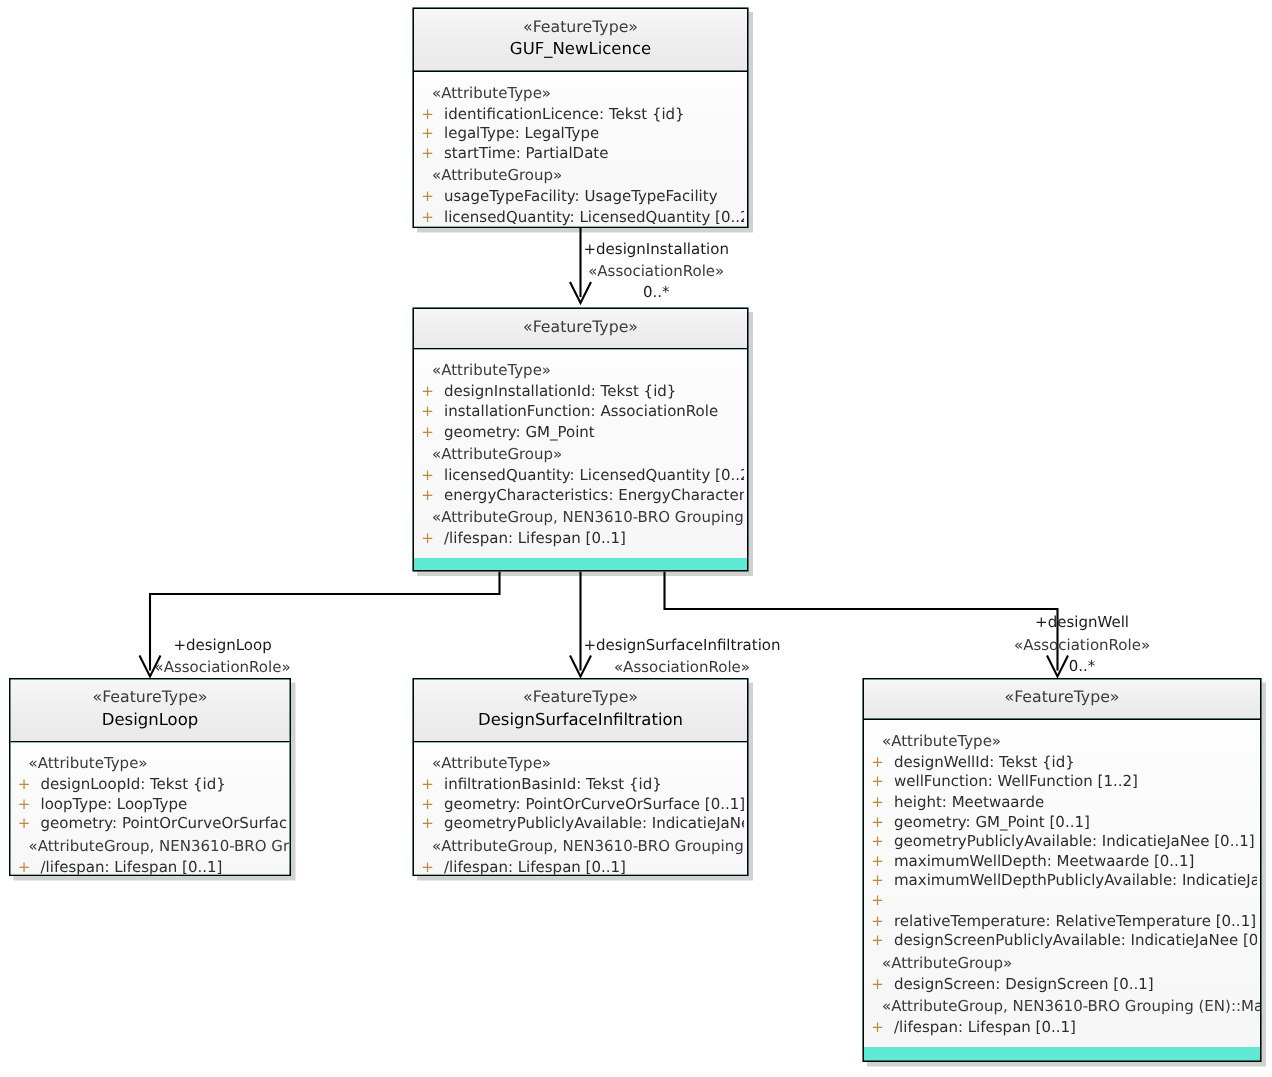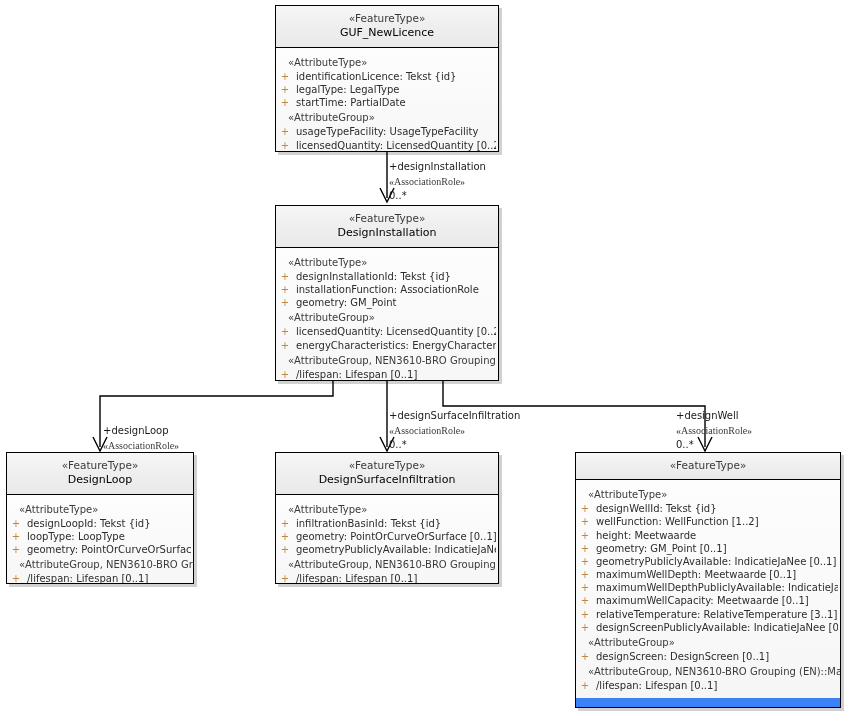--- a/index.html
+++ b/index.html
@@ -28,21 +28,21 @@
     width: 848px;
     height: 718px;
     pointer-events: none;
   }
 
   
   .uml-class {
     position: absolute;
     box-sizing: border-box;
     border: 1.6px solid #000000;
-    background: #3b82f6;
+    background: #5eead4;
     box-shadow: 3px 3px 0 rgba(0,0,0,0.18);
     overflow: hidden;
   }
 
   .uml-header {
     box-sizing: border-box;
     border-bottom: 1.6px solid #000000;
     background: linear-gradient(to bottom, #f7f7f7 0%, #efefef 45%, #e9e9e9 100%);
     text-align: center;
     padding: 6px 4px 7px 4px;
@@ -98,23 +98,24 @@
     text-overflow: clip;
   }
 
   
   .role-label {
     position: absolute;
     font-size: 10px;
     color: #1a1a1a;
     line-height: 1.45;
     white-space: nowrap;
+    text-align: center;
   }
   .role-label .role-name { color: #1a1a1a; }
-  .role-label .role-stereo { color: #3a3a3a; font-family: Liberation Serif, serif; }
+  .role-label .role-stereo { color: #3a3a3a; }
   .role-label .role-mult { color: #1a1a1a; }
 </style>
 </head>
 <body>
 
 <div id="canvas">
 
   <svg class="connectors" viewBox="0 0 848 718" xmlns="http://www.w3.org/2000/svg">
 
     <g>
@@ -143,21 +144,21 @@
     <div class="role-stereo">«AssociationRole»</div>
     <div class="role-mult">0..*</div>
   </div>
 
   <div class="role-label" style="left:103px; top:424px;">
     <div class="role-name">+designLoop</div>
     <div class="role-stereo">«AssociationRole»</div>
     <div class="role-mult">0..*</div>
   </div>
 
-  <div class="role-label" style="left:389px; top:409px;">
+  <div class="role-label" style="left:389px; top:424px;">
     <div class="role-name">+designSurfaceInfiltration</div>
     <div class="role-stereo">«AssociationRole»</div>
     <div class="role-mult">0..*</div>
   </div>
 
   <div class="role-label" style="left:676px; top:409px;">
     <div class="role-name">+designWell</div>
     <div class="role-stereo">«AssociationRole»</div>
     <div class="role-mult">0..*</div>
   </div>
@@ -189,21 +190,20 @@
         <div class="attr-row">
           <span class="attr-vis">+</span>
           <span class="attr-text">licensedQuantity: LicensedQuantity [0..2]</span>
         </div>
       </div>
   </div>
 
   <div class="uml-class" id="class-design-installation" style="left:275px; top:205px; width:224px; height:176px;">
     <div class="uml-header">
       <div class="stereotype-line">«FeatureType»</div>
-      <div class="class-name">DesignInstallation</div>
     </div>
     <div class="uml-body">
         <div class="group-header">«AttributeType»</div>
         <div class="attr-row">
           <span class="attr-vis">+</span>
           <span class="attr-text">designInstallationId: Tekst {id}</span>
         </div>
         <div class="attr-row">
           <span class="attr-vis">+</span>
           <span class="attr-text">installationFunction: AssociationRole</span>
@@ -312,25 +312,24 @@
         <div class="attr-row">
           <span class="attr-vis">+</span>
           <span class="attr-text">maximumWellDepth: Meetwaarde [0..1]</span>
         </div>
         <div class="attr-row">
           <span class="attr-vis">+</span>
           <span class="attr-text">maximumWellDepthPubliclyAvailable: IndicatieJaNee [0..1]</span>
         </div>
         <div class="attr-row">
           <span class="attr-vis">+</span>
-          <span class="attr-text">maximumWellCapacity: Meetwaarde [0..1]</span>
-        </div>
-        <div class="attr-row">
-          <span class="attr-vis">+</span>
-          <span class="attr-text">relativeTemperature: RelativeTemperature [3..1]</span>
+        </div>
+        <div class="attr-row">
+          <span class="attr-vis">+</span>
+          <span class="attr-text">relativeTemperature: RelativeTemperature [0..1]</span>
         </div>
         <div class="attr-row">
           <span class="attr-vis">+</span>
           <span class="attr-text">designScreenPubliclyAvailable: IndicatieJaNee [0..1]</span>
         </div>
         <div class="group-header">«AttributeGroup»</div>
         <div class="attr-row">
           <span class="attr-vis">+</span>
           <span class="attr-text">designScreen: DesignScreen [0..1]</span>
         </div>

